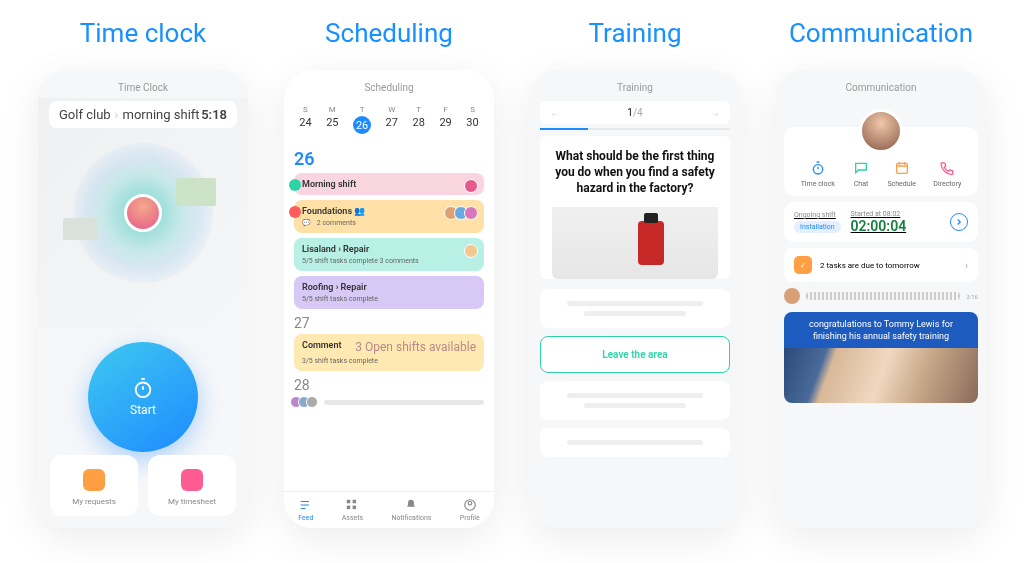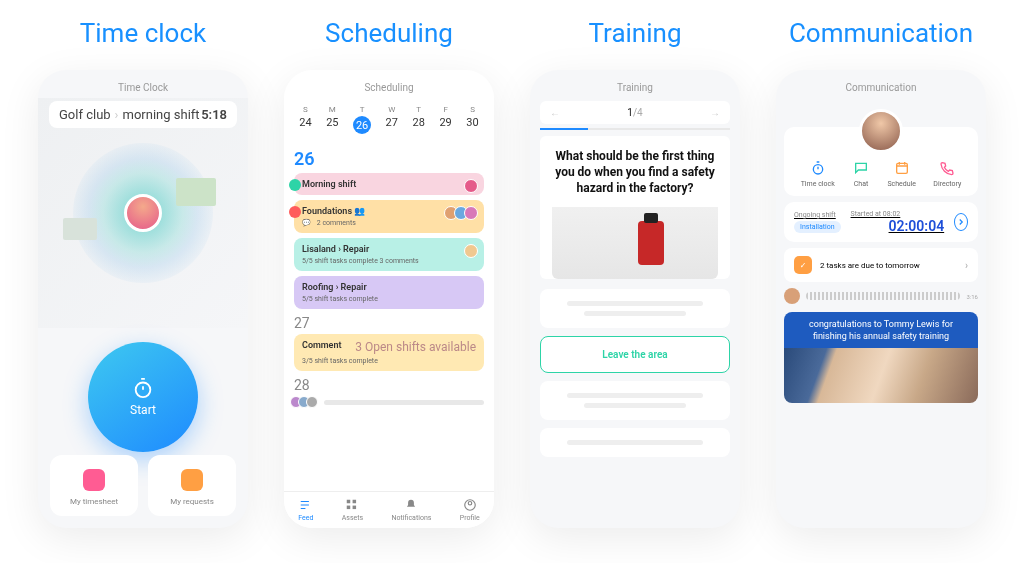--- a/index.html
+++ b/index.html
@@ -188,21 +188,21 @@
   background: radial-gradient(circle at 50% 30%,#f0c8a8 0%,#8a5a4a 100%);
   border:3px solid #fff; margin:-28px auto 6px;
 }
 .cm-actions { display:flex; justify-content:space-around; }
 .cm-act { text-align:center; font-size:7px; color:#666; }
 .cm-act .ic { width:18px; height:18px; margin:0 auto 3px; display:flex; align-items:center; justify-content:center; }
 .cm-shift { background:#fff; margin:0 8px 6px; border-radius:10px; padding:8px 10px; display:flex; align-items:center; gap:10px; font-size:8px;text-decoration:underline; }
 .cm-shift .left .t { color:#888; font-size:7px; }
 .cm-shift .badge { background:#e4f0ff; color:#1e8aff; padding:2px 6px; border-radius:8px; font-size:7px; margin-top:2px; display:inline-block; }
 .cm-shift .mid .t { color:#888; font-size:7px; }
-.cm-shift .time { font-size:14px; font-weight:600; color:#1d4ed8;margin-left:38px; }
+.cm-shift .time { font-size:14px; font-weight:600; color:#15803d; }
 .cm-shift .arrow-circ { width:18px;height:18px;border-radius:50%;border:1.5px solid #1e8aff;display:flex;align-items:center;justify-content:center;margin-left:auto; }
 .cm-due { margin:0 8px 6px; background:#fff; border-radius:8px; padding:8px 10px; display:flex; align-items:center; gap:8px; font-size:8px; }
 .cm-due .ic { width:18px; height:18px; background:#ff9f43; border-radius:5px; display:flex; align-items:center; justify-content:center; color:#fff; }
 .cm-audio { margin:0 8px 8px; display:flex; align-items:center; gap:6px; }
 .cm-audio .av { width:16px;height:16px;border-radius:50%;background:#d8a078; }
 .cm-audio .wave { flex:1; height:8px; background:repeating-linear-gradient(90deg,#ccc 0 2px,transparent 2px 4px); border-radius:4px; }
 .cm-audio .dur { font-size:6px; color:#aaa; }
 .cm-banner {
   margin:0 8px 0; background:#1e5bbf; color:#fff;
   padding:6px 10px; font-size:9px; text-align:center;
@@ -242,26 +242,26 @@
       </div>
       <div class="tc-start">
         <svg viewBox="0 0 24 24" fill="none" stroke="#fff" stroke-width="2">
             <circle cx="12" cy="14" r="8"></circle>
             <path d="M12 10v4M10 2h4"></path>
           </svg>
         <span class="tc-start-label">Start</span>
       </div>
       <div class="tc-tiles">
         <div class="tc-tile">
+          <div class="ico" style="background:#ff9f43"></div>
+          <div class="lbl">My requests</div>
+        </div>
+        <div class="tc-tile">
           <div class="ico" style="background:#ff5c93"></div>
           <div class="lbl">My timesheet</div>
-        </div>
-        <div class="tc-tile">
-          <div class="ico" style="background:#ff9f43"></div>
-          <div class="lbl">My requests</div>
         </div>
       </div>
     </div>
   </div>
 
   <div class="column">
     <div class="heading">Scheduling</div>
     <div class="phone" style="background:#fff">
       <div class="phone-title">Scheduling</div>
       <div class="sched-week">

